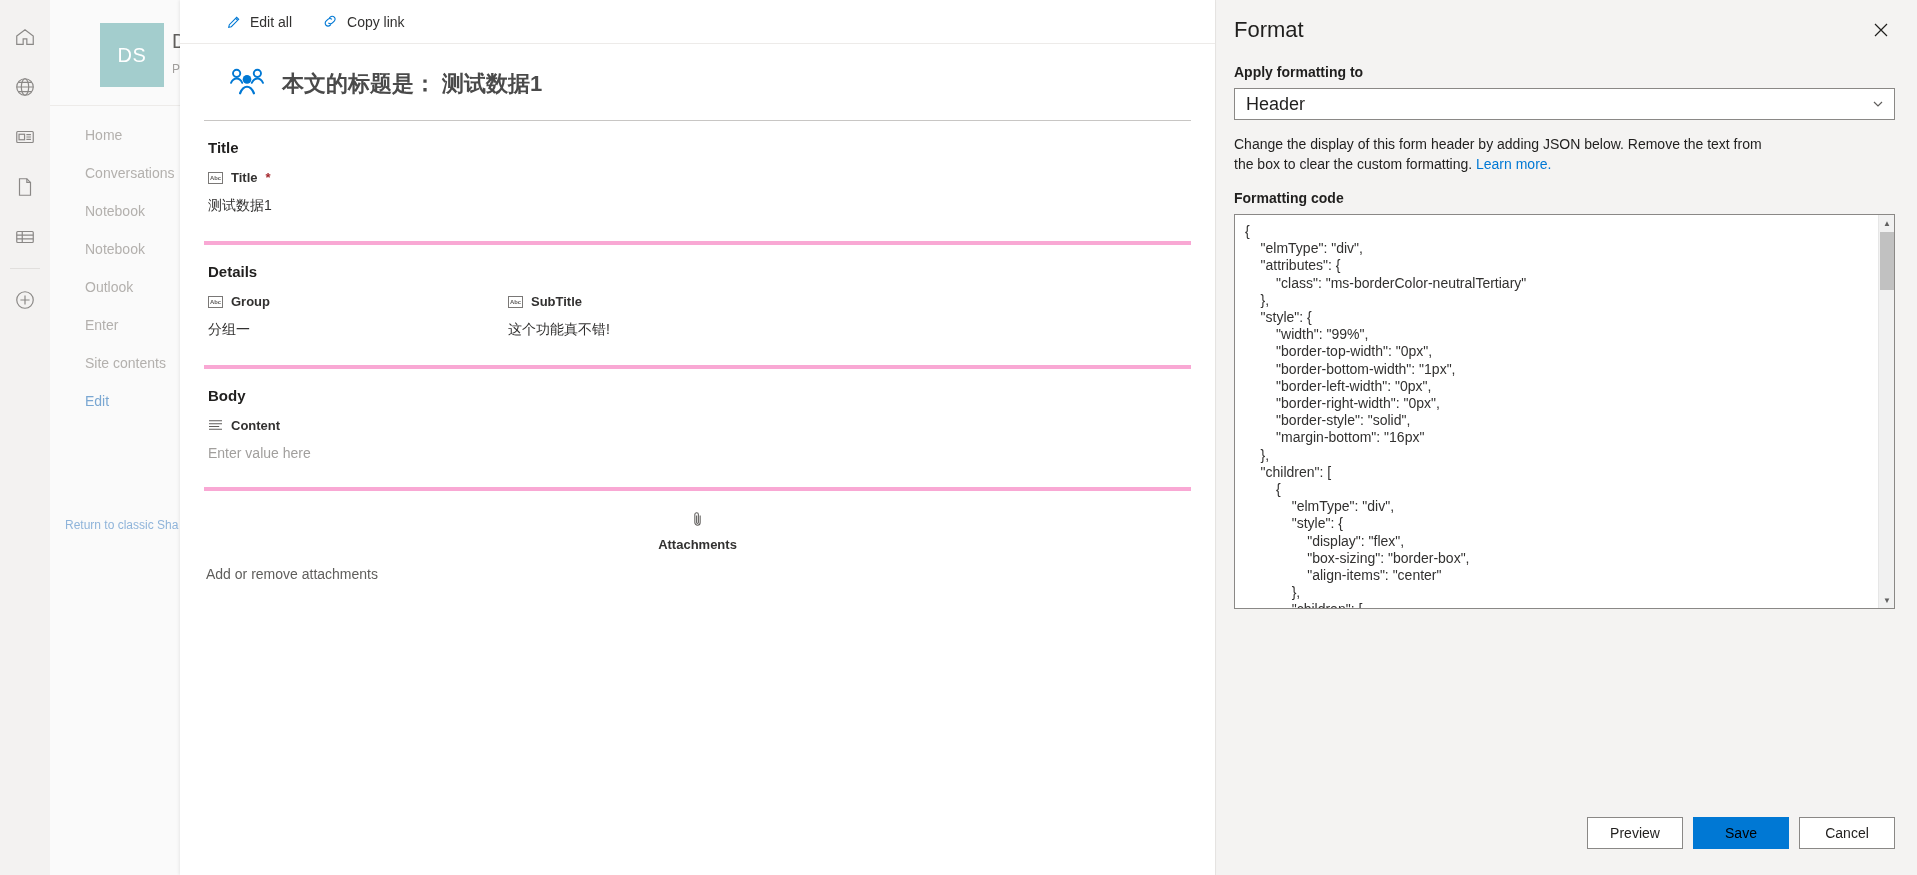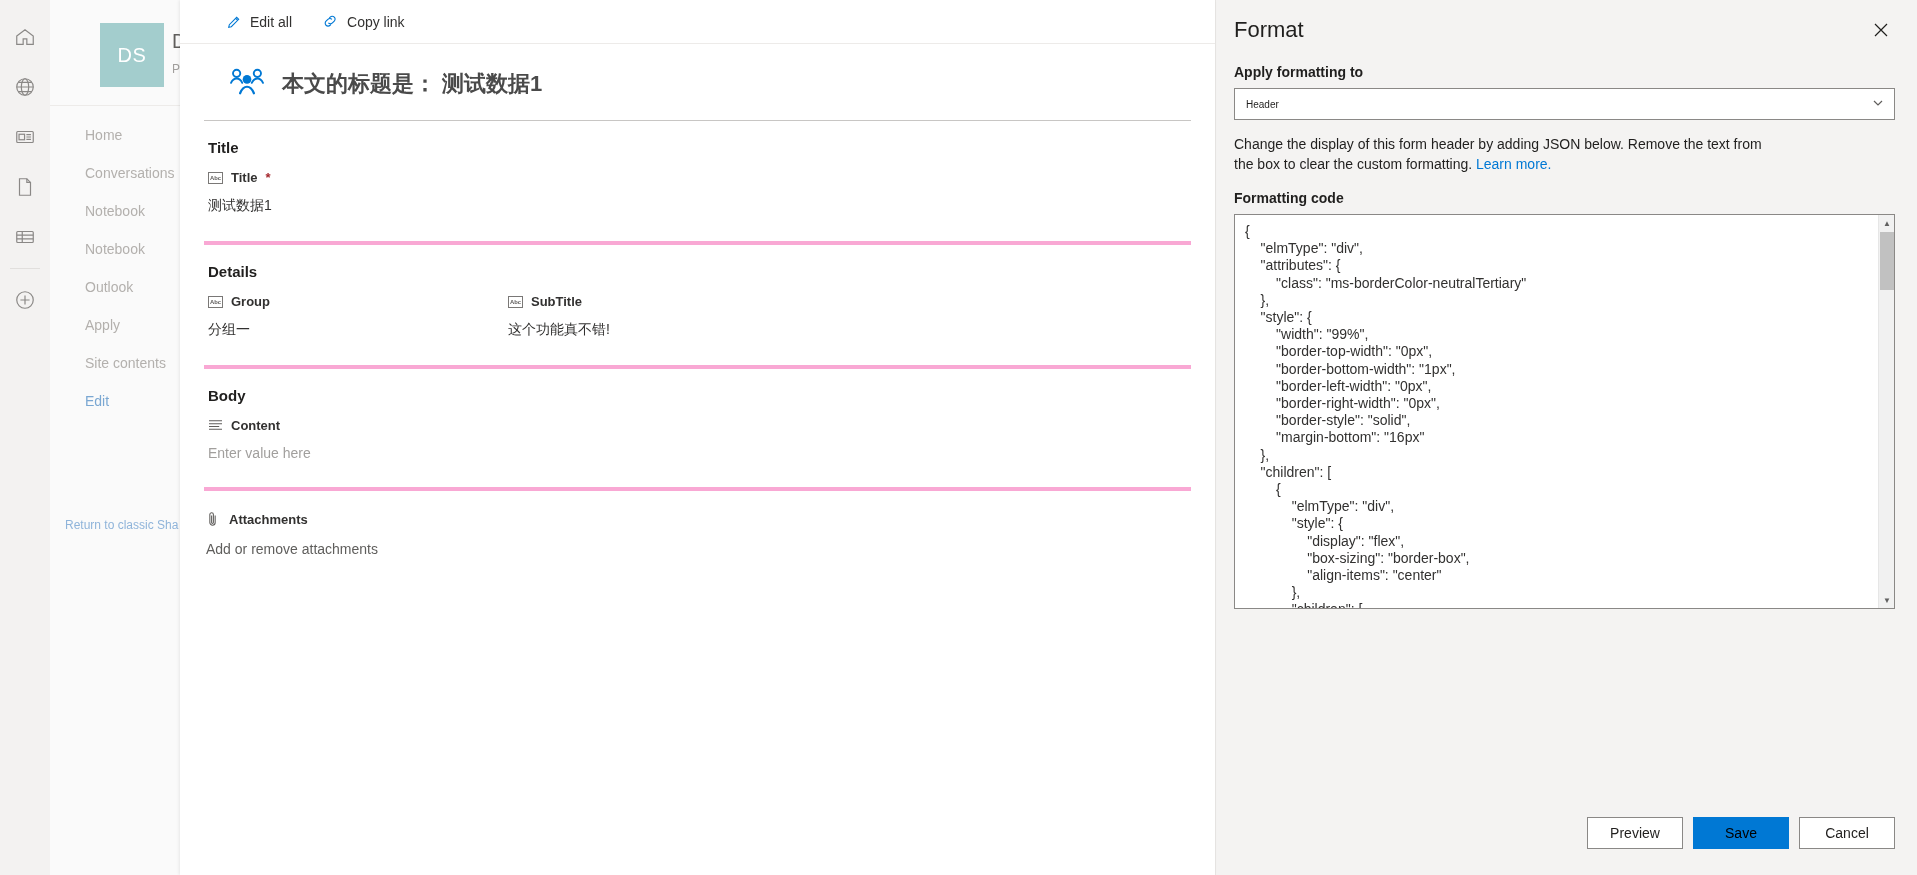--- a/index.html
+++ b/index.html
@@ -106,21 +106,21 @@
   .flabel {
     display: flex; align-items: center; gap: 8px;
     font-size: 13px; color: #323130; font-weight: 600;
   }
   .flabel .req { color:#a4262c; font-size: 13px; }
   .ficon { color:#605e5c; display:flex; align-items:center; }
   .fvalue { font-size: 14px; color: #323130; padding: 12px 0 0 0; }
   .fvalue.placeholder { color: #a19f9d; }
 
   .attach-row { padding: 20px 26px 10px 26px; }
-  .attach-label { display:flex; align-items:center; gap:10px; font-size:13px; font-weight:600; color:#323130; }
+  .attach-label { display:flex; align-items:center; gap:10px; font-size:13px; font-weight:600; color:#323130;flex-direction:column; }
   .attach-value { font-size:14px; color:#5f5e5c; padding-top: 14px; }
 
   
   .panel {
     width: 702px; flex: 0 0 702px; height: 875px;
     background: #f4f3f2;
     position: relative;
     display: flex; flex-direction: column;
     border-left: 1px solid #e8e6e4;
   }
@@ -131,21 +131,21 @@
   .panel-title { font-size: 22px; color:#201f1e; }
   .panel-close {
     width: 32px; height: 32px; display:flex; align-items:center; justify-content:center;
     color:#201f1e; cursor:pointer;
   }
   .panel-body { padding: 18px 22px 0 18px; flex: 1 1 auto; overflow: hidden; }
   .plabel { font-size: 14px; font-weight: bold; color: #201f1e; margin-bottom: 8px; }
   .pselect {
     height: 32px; background:#ffffff; border:1px solid #8a8886;
     display:flex; align-items:center; justify-content:space-between;
-    padding: 0 10px 0 11px; font-size: 10px; color:#201f1e; cursor:pointer;
+    padding: 0 10px 0 11px; font-size: 18px; color:#201f1e; cursor:pointer;
   }
   .pselect .chev { color:#605e5c; }
   .pdesc {
     font-size: 14px; line-height: 20px; color:#201f1e;
     margin: 14px 0 16px 0; max-width: 530px;
   }
   .pdesc a { color:#0078d4; text-decoration: none; }
   .code-wrap {
     position: relative;
     background:#ffffff; border:1px solid #8a8886;
@@ -232,21 +232,21 @@
     <div class="site-logo">DS</div>
     <div class="site-title">D</div>
     <div class="site-sub">P</div>
     <div class="nav-div"></div>
     <div class="nav-list">
       <div class="nav-item">Home</div>
       <div class="nav-item">Conversations</div>
       <div class="nav-item">Notebook</div>
       <div class="nav-item">Notebook</div>
       <div class="nav-item">Outlook</div>
-      <div class="nav-item">Apply</div>
+      <div class="nav-item">Enter</div>
       <div class="nav-item">Site contents</div>
       <div class="nav-item edit">Edit</div>
     </div>
     <div class="nav-return">Return to classic Sha</div>
   </div>
 
   <div class="main">
 
     <div class="cmdbar">
       <div class="cmd">

